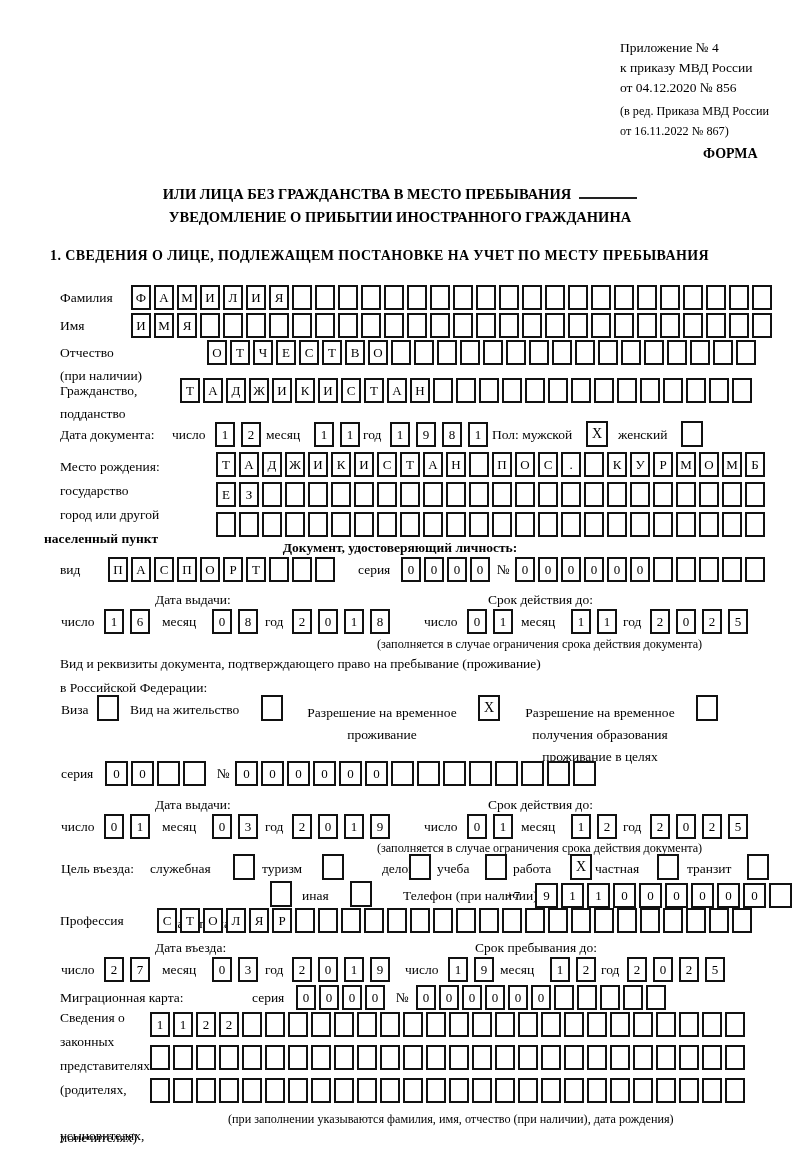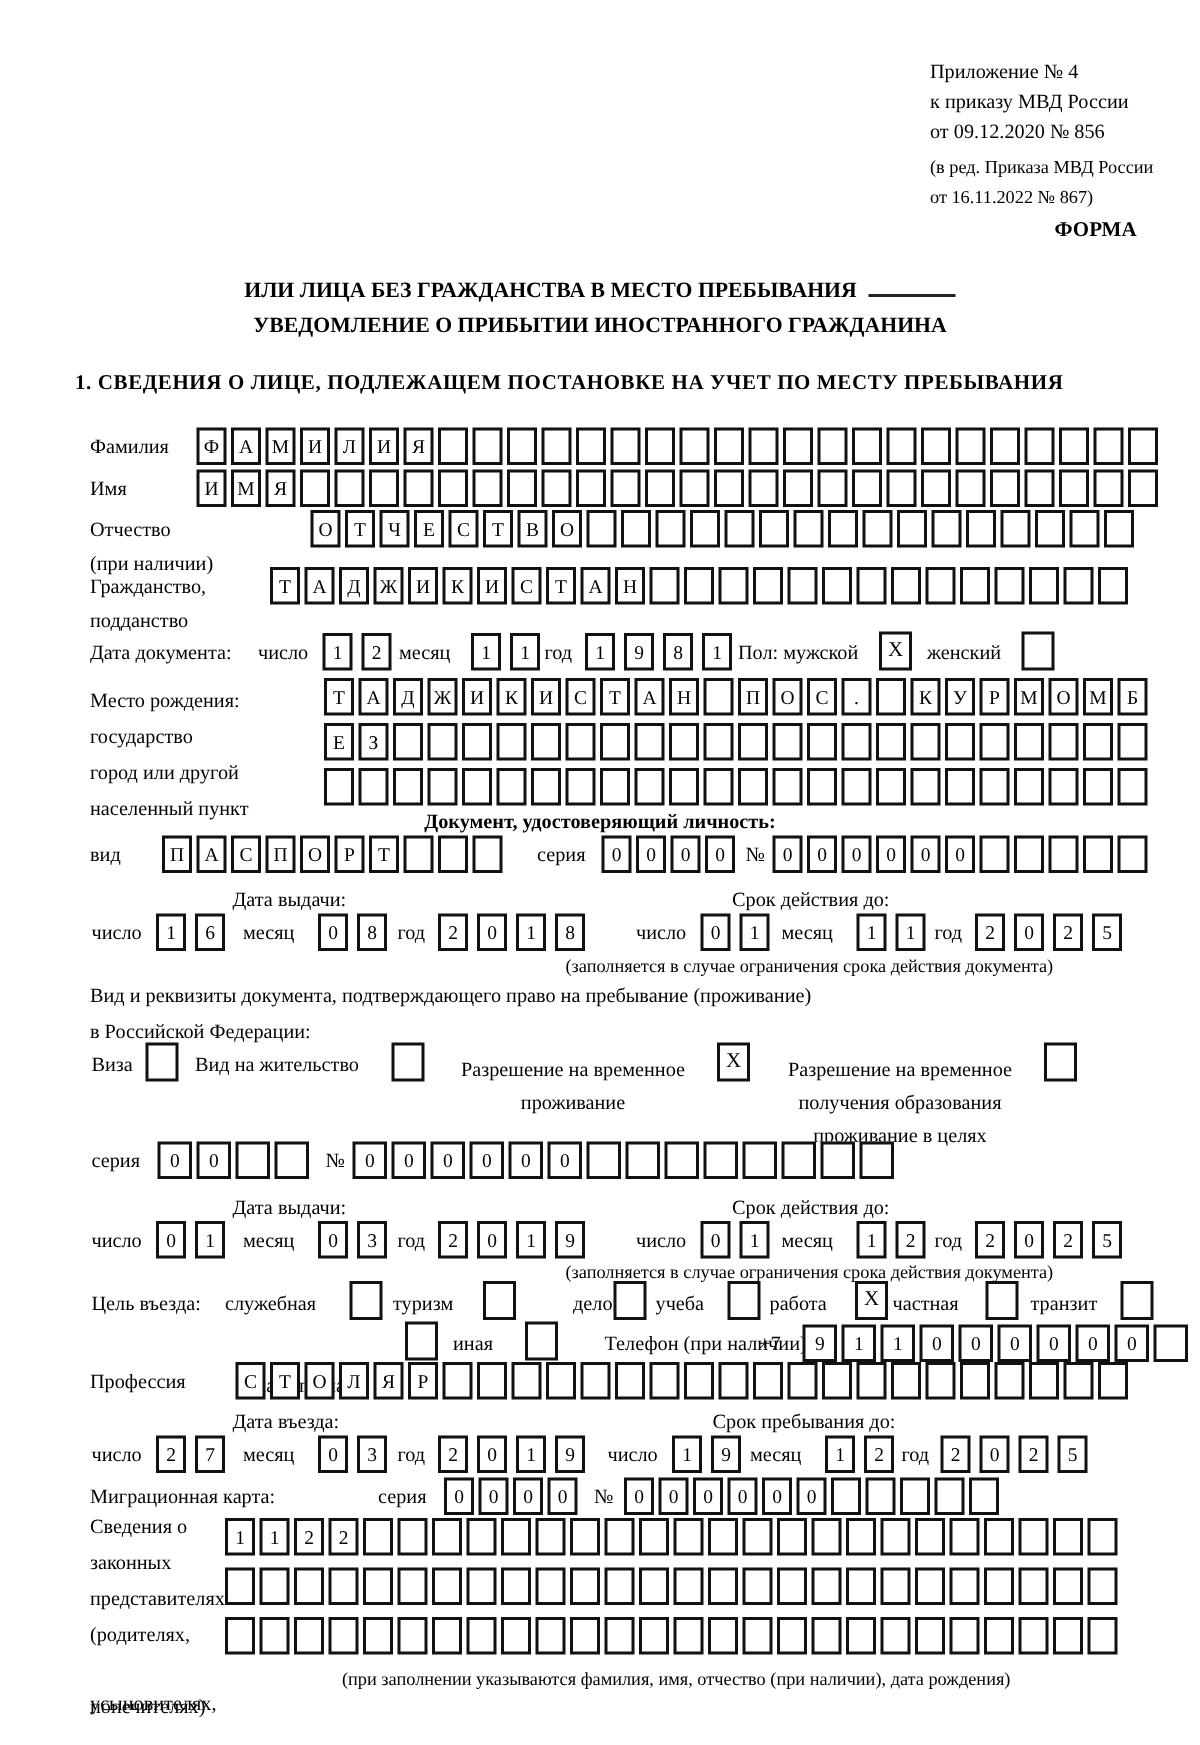--- a/index.html
+++ b/index.html
@@ -20,21 +20,21 @@
   .apx{line-height:20px;}
 </style>
 </head>
 <body>
 
 <div class="page">
 
   <div class="lb apx" style="left:620px;top:38px;">
     <div>Приложение № 4</div>
     <div>к приказу МВД России</div>
-    <div>от 09.12.2020 № 856</div>
+    <div>от 04.12.2020 № 856</div>
     <div class="nt" style="margin-top:3px;">(в ред. Приказа МВД России</div>
     <div class="nt">от 16.11.2022 № 867)</div>
   </div>
   <div class="lb b" style="left:703px;top:146px;font-size:14px;">ФОРМА</div>
 
   <div class="lb b ctr" style="left:50px;top:183px;width:700px;font-size:14.5px;line-height:23px;white-space:normal;">
     <div><span>ИЛИ ЛИЦА БЕЗ ГРАЖДАНСТВА В МЕСТО ПРЕБЫВАНИЯ</span><span class="ul"></span></div>
     <div>УВЕДОМЛЕНИЕ О ПРИБЫТИИ ИНОСТРАННОГО ГРАЖДАНИНА</div>
   </div>
 
@@ -182,21 +182,21 @@
       <span class="cell">1</span>
     </div>
   <div class="lb" style="left:492px;top:427px;">Пол: мужской</div>
   <div class="cb" style="left:586px;top:421px;">X</div>
   <div class="lb" style="left:618px;top:427px;">женский</div>
   <div class="cb" style="left:681px;top:421px;"></div>
 
   <div class="lb" style="left:60px;top:459px;">Место рождения:</div>
   <div class="lb" style="left:60px;top:483px;">государство</div>
   <div class="lb" style="left:60px;top:507px;">город или другой</div>
-  <div class="lb" style="left:60px;top:531px;">населенный пункт</div>
+  <div class="lb" style="left:44px;top:531px;font-weight:bold;">населенный пункт</div>
   <div class="cr" style="left:216px;top:452px;">
       <span class="cell">Т</span>
       <span class="cell">А</span>
       <span class="cell">Д</span>
       <span class="cell">Ж</span>
       <span class="cell">И</span>
       <span class="cell">К</span>
       <span class="cell">И</span>
       <span class="cell">С</span>
       <span class="cell">Т</span>

